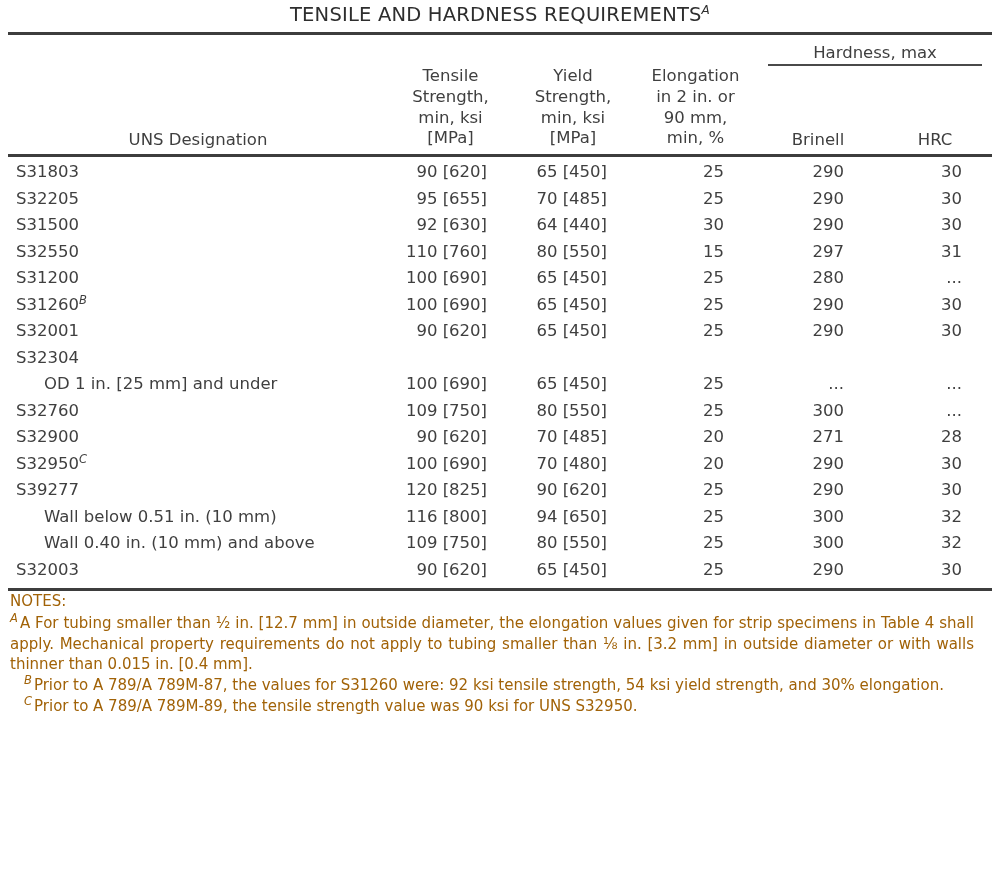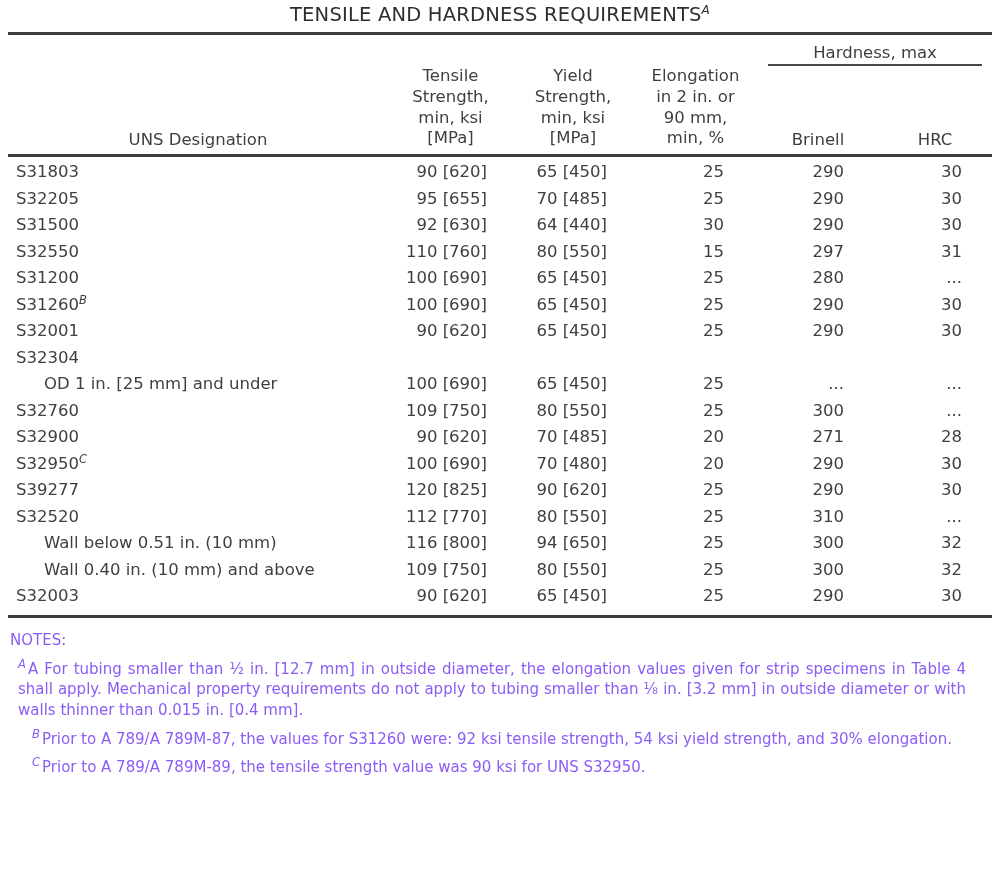--- a/index.html
+++ b/index.html
@@ -125,32 +125,31 @@
   .sup-note {
     font-size: 11.5px;
     font-style: italic;
     vertical-align: super;
     line-height: 0;
   }
   .gap-top td { height: 7px; }
 
   
   .notes {
-    padding-top: 12px;
     font-size: 15px;
     line-height: 1.38;
-    color: #8b5cf6;
+    color: #a16207;
     padding-left: 2px;
     padding-right: 18px;
   }
   .notes-head {
     margin-bottom: 1px;
   }
   .note {
-    margin: 8px;
+    margin: 0;
     text-align: justify;
   }
   .note.indent-first {
     text-indent: 14px;
   }
   .note .marker {
     font-size: 11.5px;
     font-style: italic;
     vertical-align: super;
     line-height: 0;
@@ -331,28 +330,20 @@
         </tr>
         <tr class="datarow">
           <td class="cell-uns">S39277</td>
           <td class="cell-num">120 [825]</td>
           <td class="cell-num">90 [620]</td>
           <td class="cell-num narrow">25</td>
           <td class="cell-num narrow">290</td>
           <td class="cell-num hrc">30</td>
         </tr>
         <tr class="datarow">
-          <td class="cell-uns">S32520</td>
-          <td class="cell-num">112 [770]</td>
-          <td class="cell-num">80 [550]</td>
-          <td class="cell-num narrow">25</td>
-          <td class="cell-num narrow">310</td>
-          <td class="cell-num hrc">...</td>
-        </tr>
-        <tr class="datarow">
           <td class="cell-uns indent">Wall below 0.51 in. (10 mm)</td>
           <td class="cell-num">116 [800]</td>
           <td class="cell-num">94 [650]</td>
           <td class="cell-num narrow">25</td>
           <td class="cell-num narrow">300</td>
           <td class="cell-num hrc">32</td>
         </tr>
         <tr class="datarow">
           <td class="cell-uns indent">Wall 0.40 in. (10 mm) and above</td>
           <td class="cell-num">109 [750]</td>

